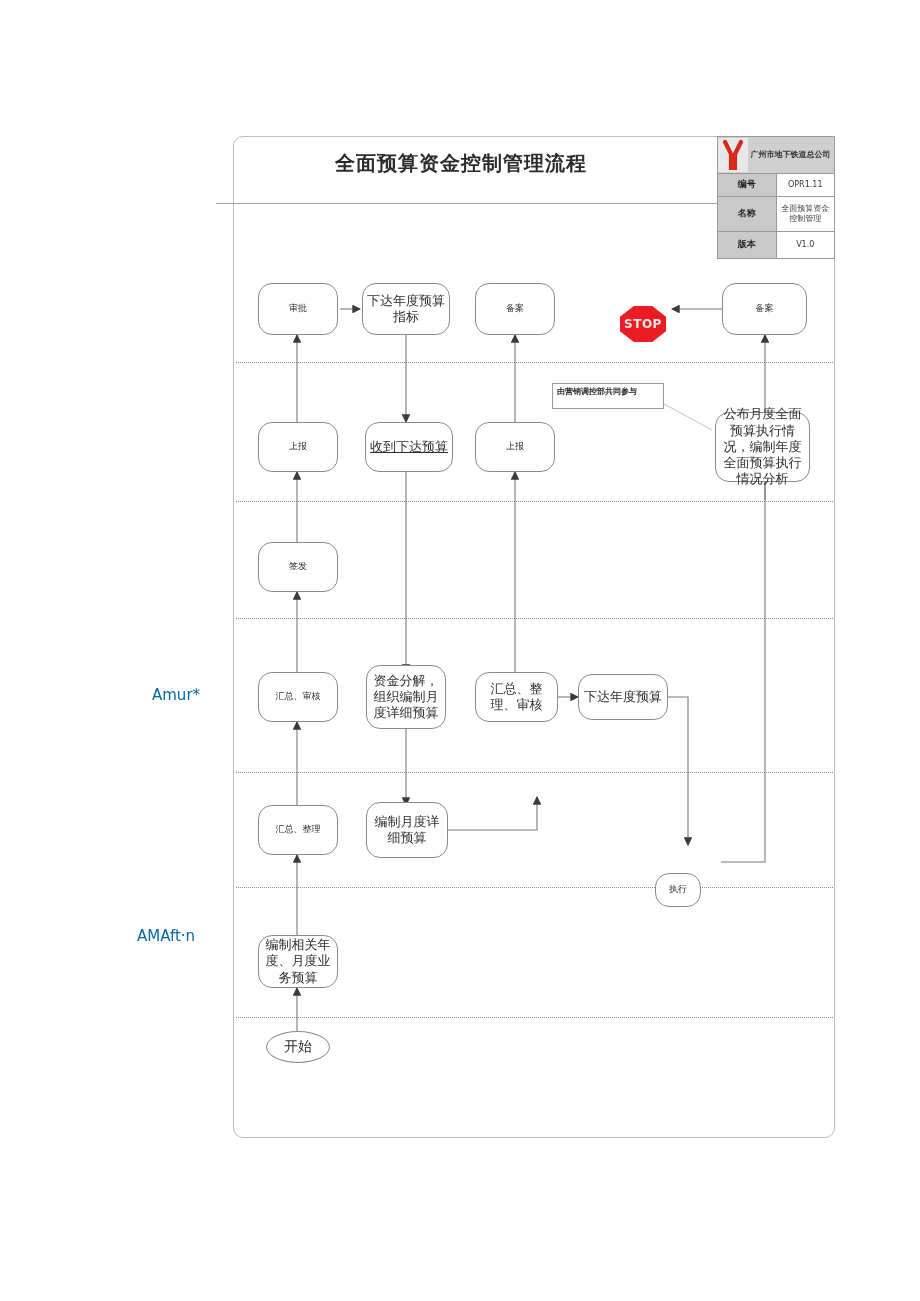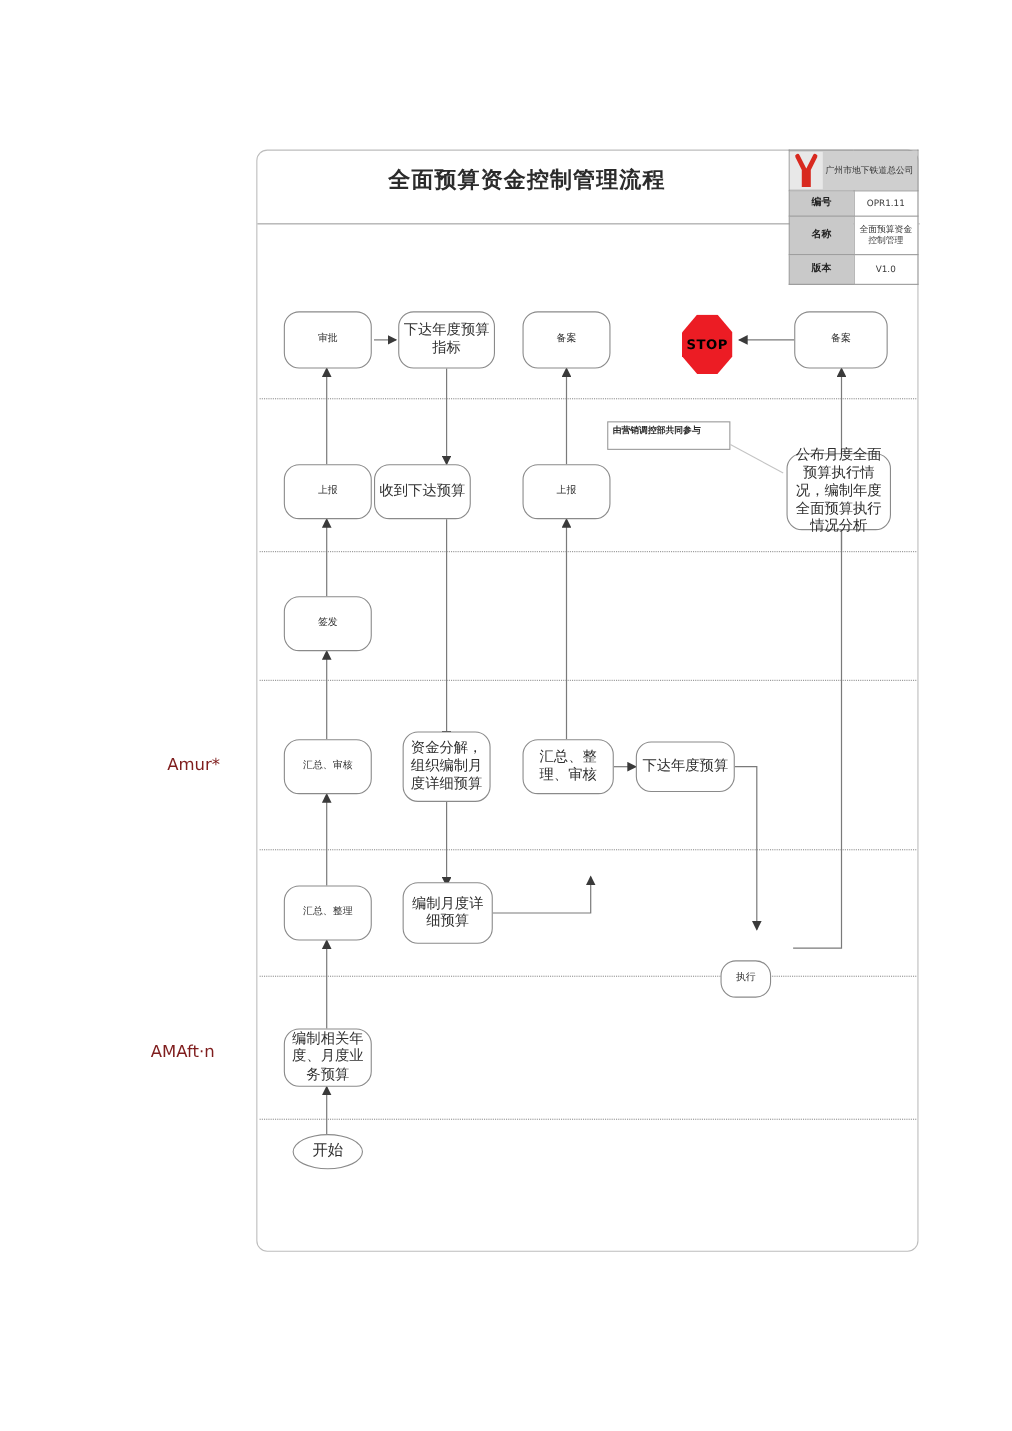--- a/index.html
+++ b/index.html
@@ -32,21 +32,21 @@
     height: 1002px;
     border: 1px solid #bdbdbd;
     border-radius: 10px;
     background: #ffffff;
     box-sizing: border-box;
   }
 
   
   .header-band {
     position: absolute;
-    left: 234px;
+    left: 216px;
     top: 136px;
     width: 602px;
     height: 68px;
     box-sizing: border-box;
     border-bottom: 1px solid #9e9e9e;
   }
   .doc-title {
     position: absolute;
     left: 0;
     top: 14px;
@@ -103,21 +103,21 @@
   .logo-mark {
     width: 30px;
     height: 34px;
     flex: 0 0 30px;
     background: #e8e8e8;
     position: relative;
   }
   .logo-company {
     flex: 1 1 auto;
     font-size: 8px;
-    font-weight: normal;
+    font-weight: bold;
     line-height: 1.25;
     color: #333;
     letter-spacing: 0px;
     padding-right: 1px;
   }
   .row-no .val { height: 18px; }
   .row-name .val { height: 30px; }
   .row-ver .val { height: 22px; }
 
   
@@ -126,21 +126,21 @@
     left: 236px;
     width: 597px;
     height: 0;
     border-top: 1px dotted #8f8f8f;
   }
 
   
   .lane-label {
     position: absolute;
     font-size: 15px;
-    color: #7f1d1d;
+    color: #0369a1;
     font-family: "DejaVu Sans", "Liberation Sans", sans-serif;
     white-space: nowrap;
   }
 
   
   .node {
     position: absolute;
     box-sizing: border-box;
     border: 1px solid #8a8a8a;
     background: #ffffff;
@@ -158,31 +158,32 @@
   .node.tiny  { font-size: 13px; }
   .node.terminal {
     border-radius: 50%;
     font-size: 14px;
   }
 
   
   .stop-sign {
     position: absolute;
     width: 46px;
-    height: 54px;
+    height: 36px;
     background: #ec1c24;
     clip-path: polygon(30% 0%, 70% 0%, 100% 30%, 100% 70%, 70% 100%, 30% 100%, 0% 70%, 0% 30%);
     display: flex;
     align-items: center;
     justify-content: center;
-    color: #000000;
+    color: #e5e5e5;
     font-weight: bold;
     font-size: 12px;
     letter-spacing: 0.5px;
     font-family: "DejaVu Sans", "Liberation Sans", sans-serif;
+    margin-top: 20px;
   }
 
   
   .callout {
     position: absolute;
     box-sizing: border-box;
     border: 1px solid #9a9a9a;
     background: #ffffff;
     font-size: 8px;
     color: #2a2a2a;
@@ -242,21 +243,21 @@
     </table>
 
   <div class="lane-divider" style="top:362px"></div>
   <div class="lane-divider" style="top:501px"></div>
   <div class="lane-divider" style="top:618px"></div>
   <div class="lane-divider" style="top:772px"></div>
   <div class="lane-divider" style="top:887px"></div>
   <div class="lane-divider" style="top:1017px"></div>
 
   <div class="lane-label" style="left:152px; top:686px;">Amur*</div>
-  <div class="lane-label" style="left:137px; top:947px;">AMAft·n</div>
+  <div class="lane-label" style="left:137px; top:927px;">AMAft·n</div>
 
   <svg id="connectors" xmlns="http://www.w3.org/2000/svg">
     <defs>
       <marker id="arrowUp" markerWidth="9" markerHeight="9" refX="4.5" refY="8" orient="auto-start-reverse">
         <path d="M0,0 L9,0 L4.5,9 z" fill="#3a3a3a"></path>
       </marker>
       <marker id="arrow" markerWidth="8" markerHeight="8" refX="7" refY="4" orient="auto">
         <path d="M0,0 L8,4 L0,8 z" fill="#3a3a3a"></path>
       </marker>
     </defs>
@@ -301,21 +302,21 @@
   <div class="node small" style="left:475px; top:283px; width:80px; height:52px;">备案</div>
 
   <div class="stop-sign" style="left:620px; top:286px;">STOP</div>
 
   <div class="node small" style="left:722px; top:283px; width:85px; height:52px;">备案</div>
 
   <div class="callout" style="left:552px; top:383px; width:112px; height:26px;">由营销调控部共同参与</div>
 
   <div class="node small" style="left:258px; top:422px; width:80px; height:50px;">上报</div>
 
-  <div class="node tiny" style="left:340px; top:422px; width:88px; height:50px;">收到下达预算</div>
+  <div class="node tiny" style="left:365px; top:422px; width:88px; height:50px;text-decoration:underline;">收到下达预算</div>
 
   <div class="node small" style="left:475px; top:422px; width:80px; height:50px;">上报</div>
 
   <div class="node tiny" style="left:715px; top:412px; width:95px; height:70px;">公布月度全面预算执行情况，编制年度全面预算执行情况分析</div>
 
   <div class="node small" style="left:258px; top:542px; width:80px; height:50px;">签发</div>
 
   <div class="node small" style="left:258px; top:672px; width:80px; height:50px;">汇总、审核</div>
 
   <div class="node tiny" style="left:366px; top:665px; width:80px; height:64px;">资金分解，组织编制月度详细预算</div>

